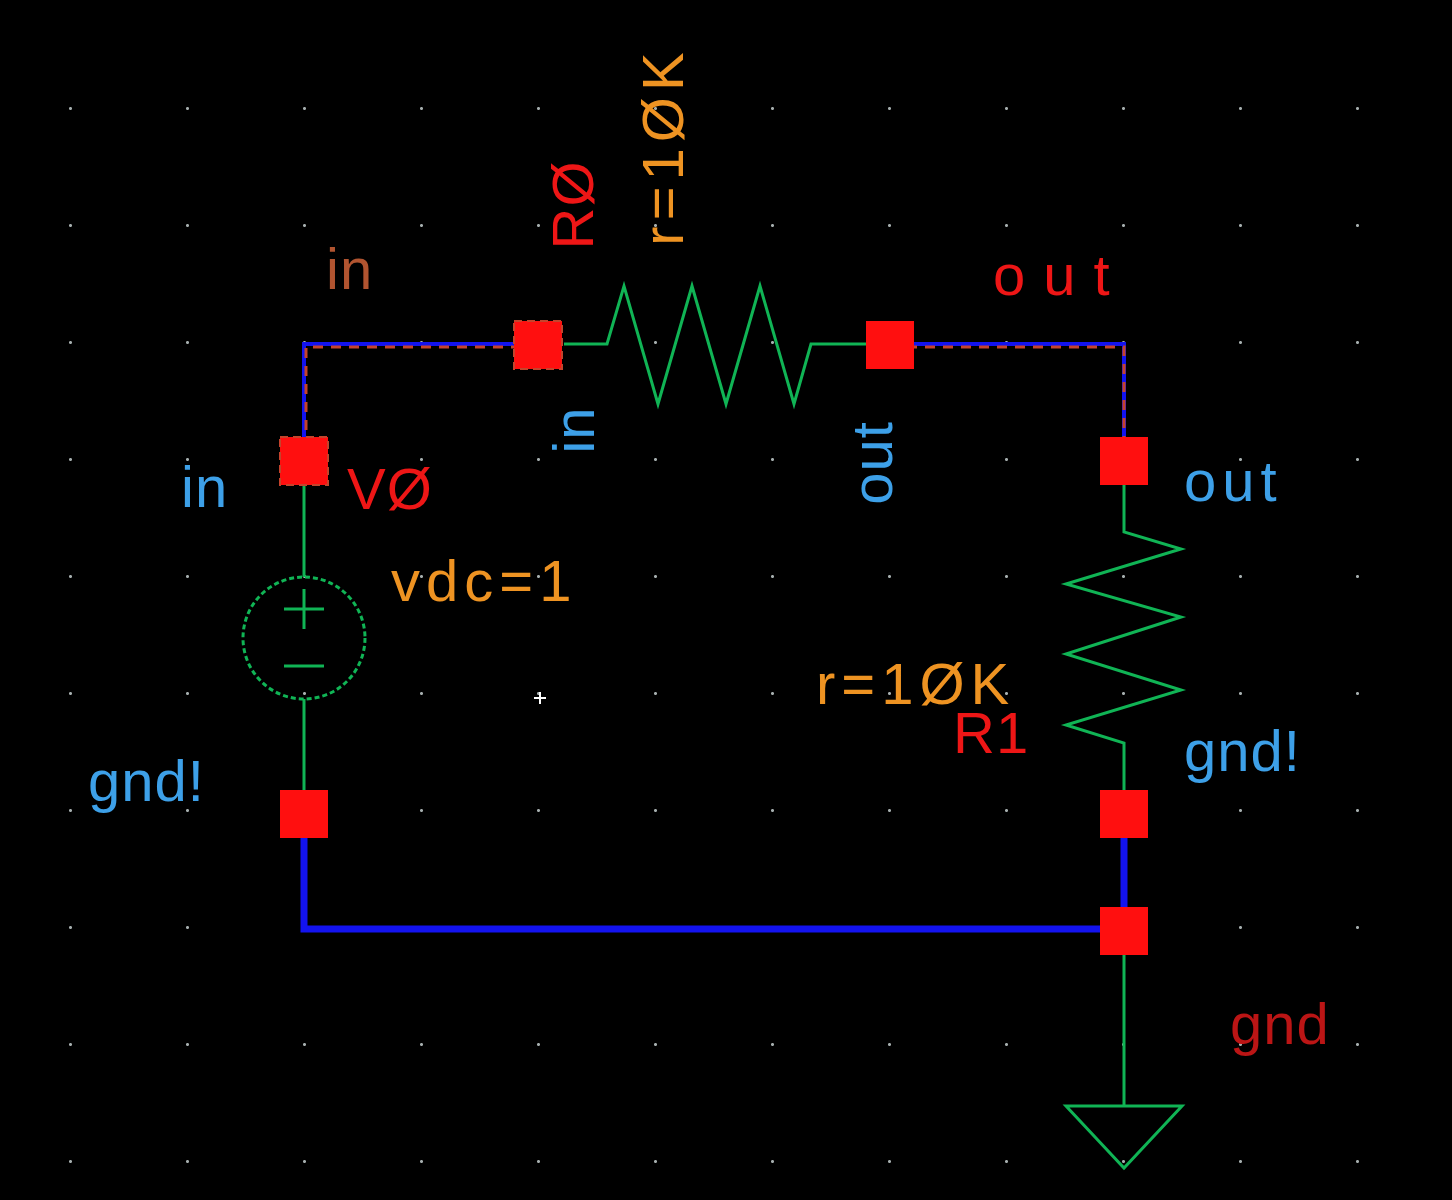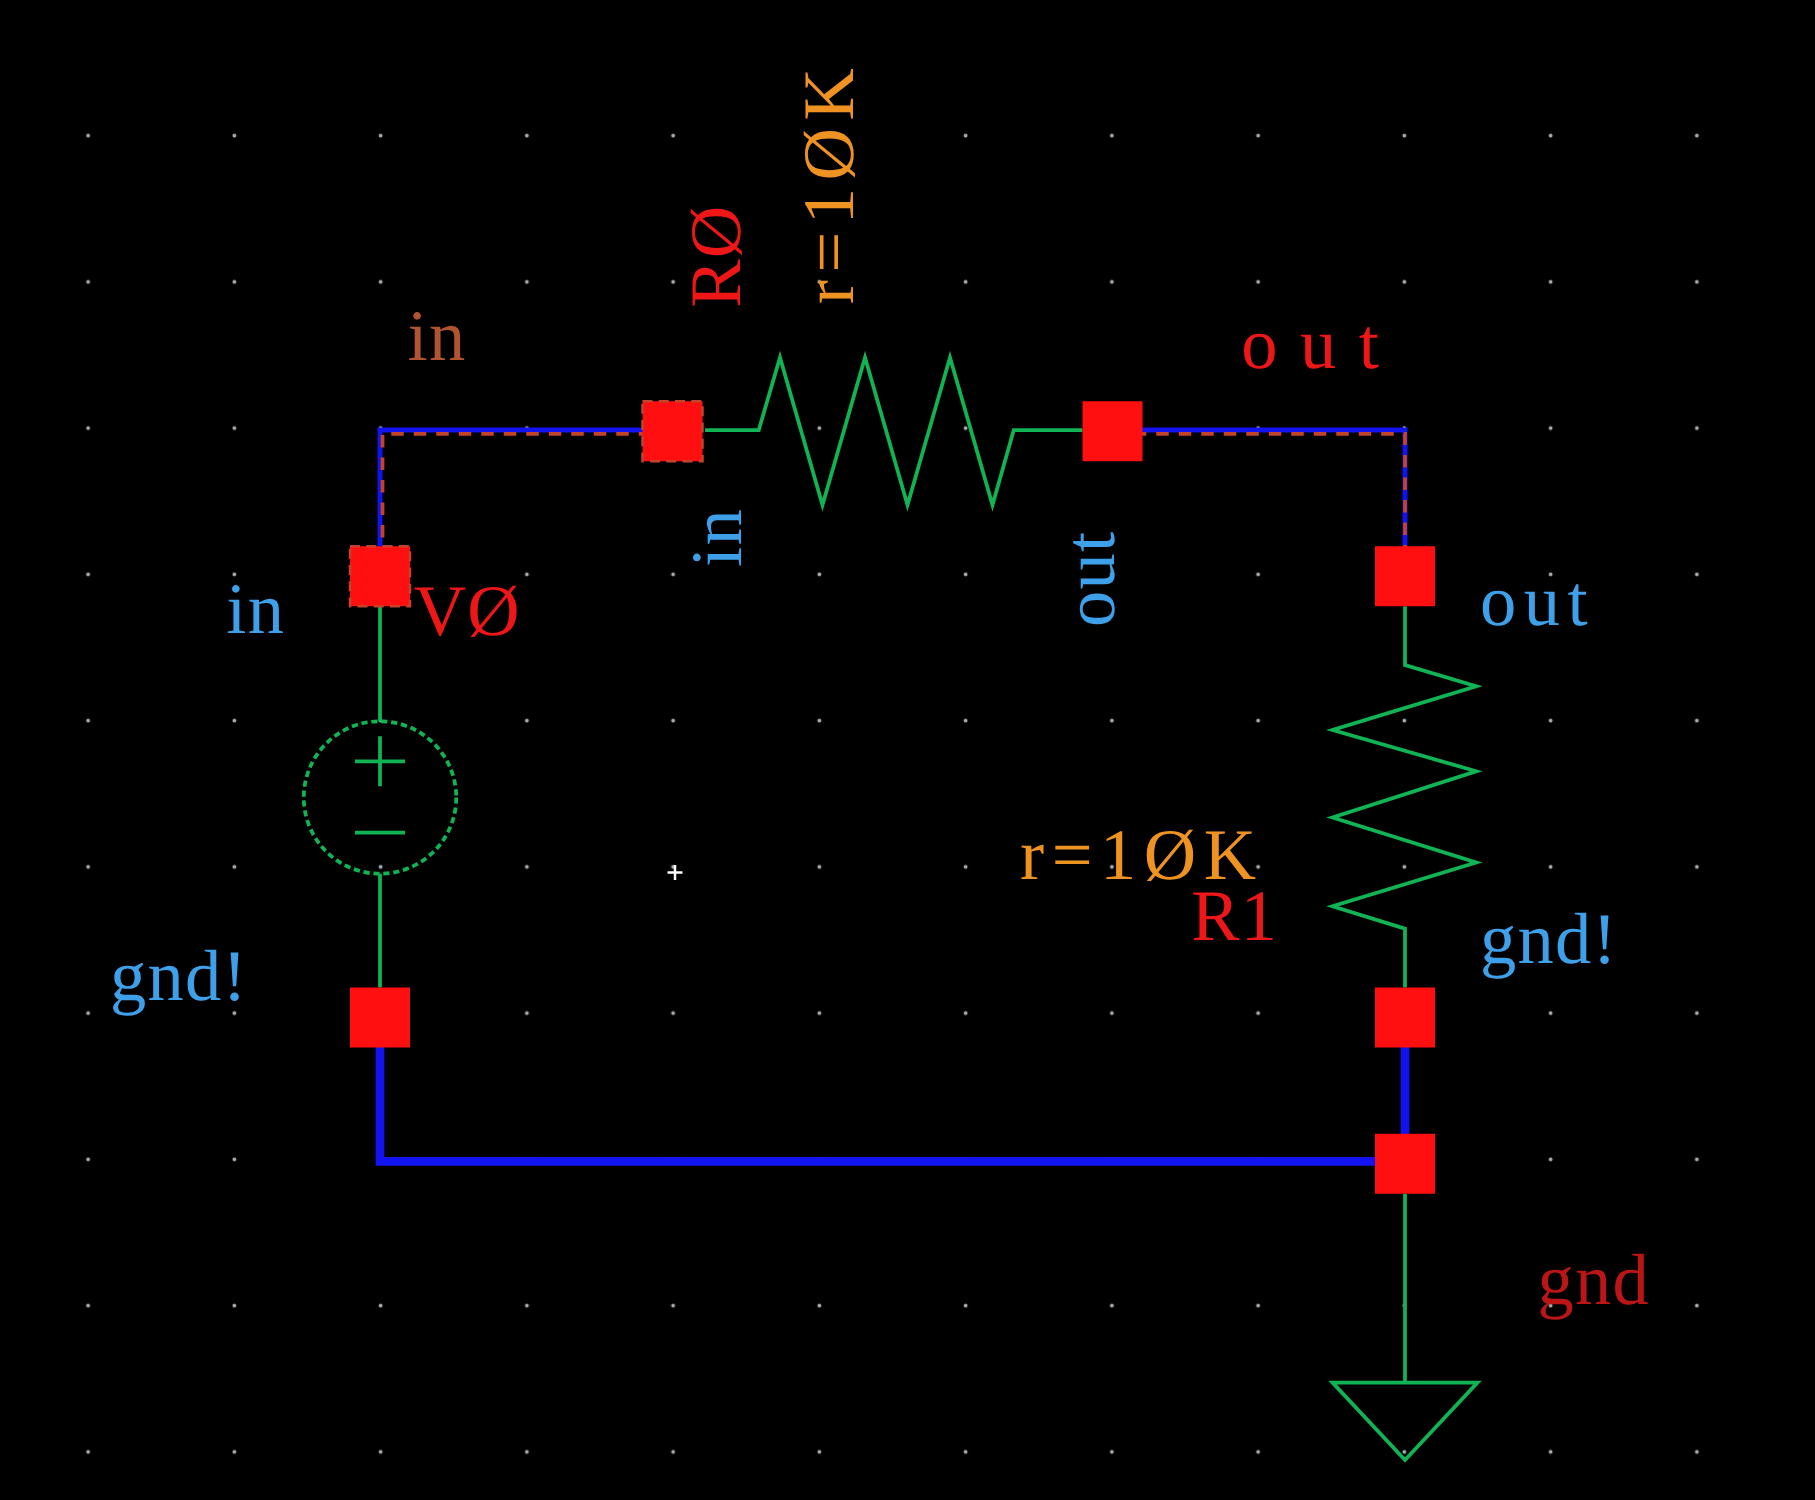--- a/index.html
+++ b/index.html
@@ -4,21 +4,21 @@
 <style>
   html,body{margin:0;padding:0;background:#000;}
   .canvas{
     position:relative;
     width:1452px;height:1200px;
     overflow:hidden;
     background-color:#000;
     background-image:radial-gradient(circle, rgba(195,205,205,0.85) 1.1px, transparent 1.9px);
     background-size:117px 117px;
     background-position:12px 50px;
-    font-family:Liberation Serif, serif;
+    font-family:Liberation Sans, sans-serif;
   }
   svg.wiring{position:absolute;left:0;top:0;}
   .lbl{
     position:absolute;
     font-size:58px;
     line-height:1;
     letter-spacing:1px;
     white-space:nowrap;
     user-select:none;
   }
@@ -100,21 +100,22 @@
     <g>
       <line class="crosshair" x1="534" y1="698" x2="546" y2="698"></line>
       <line class="crosshair" x1="540" y1="692" x2="540" y2="704"></line>
     </g>
   </svg>
 
   <div class="lbl c-rust" style="left:326px;top:240px;">in</div>
   <div class="lbl c-red wide" style="left:993px;top:246px;">out</div>
 
   <div class="lbl c-sky" style="left:181px;top:458px;">in</div>
-  <div class="lbl c-red" style="left:331px;top:460px;">VØ</div>
+  <div class="lbl c-red" style="left:347px;top:460px;">VØ</div>
+  <div class="lbl c-orange param" style="left:391px;top:552px;">vdc=1</div>
   <div class="lbl c-sky" style="left:88px;top:752px;">gnd!</div>
 
   <div class="lbl c-red rot" style="left:573px;top:205px;">RØ</div>
   <div class="lbl c-orange rot param" style="left:663px;top:146px;">r=1ØK</div>
   <div class="lbl c-sky rot" style="left:574px;top:430px;">in</div>
   <div class="lbl c-sky rot" style="left:872px;top:463px;">out</div>
 
   <div class="lbl c-sky param" style="left:1184px;top:452px;">out</div>
   <div class="lbl c-orange param" style="left:816px;top:655px;">r=1ØK</div>
   <div class="lbl c-red" style="left:953px;top:704px;">R1</div>

